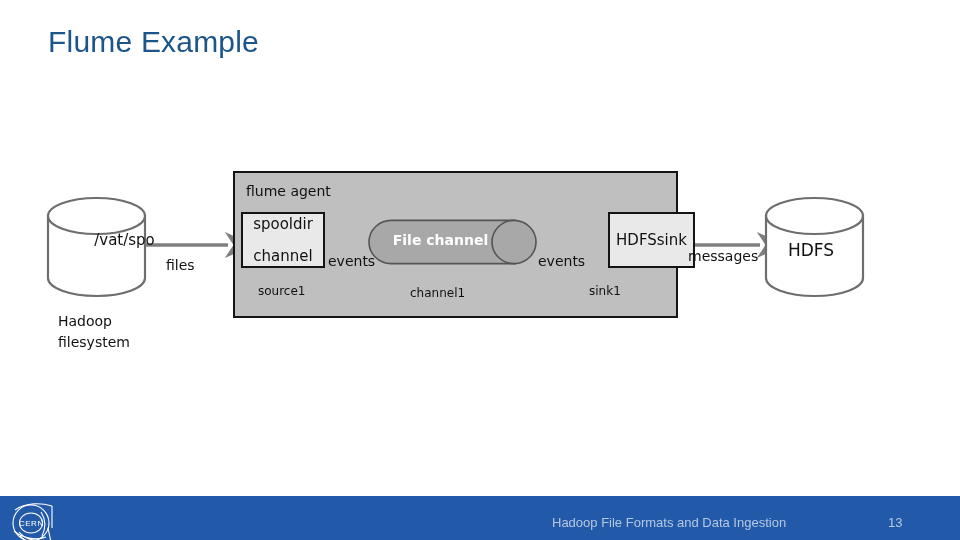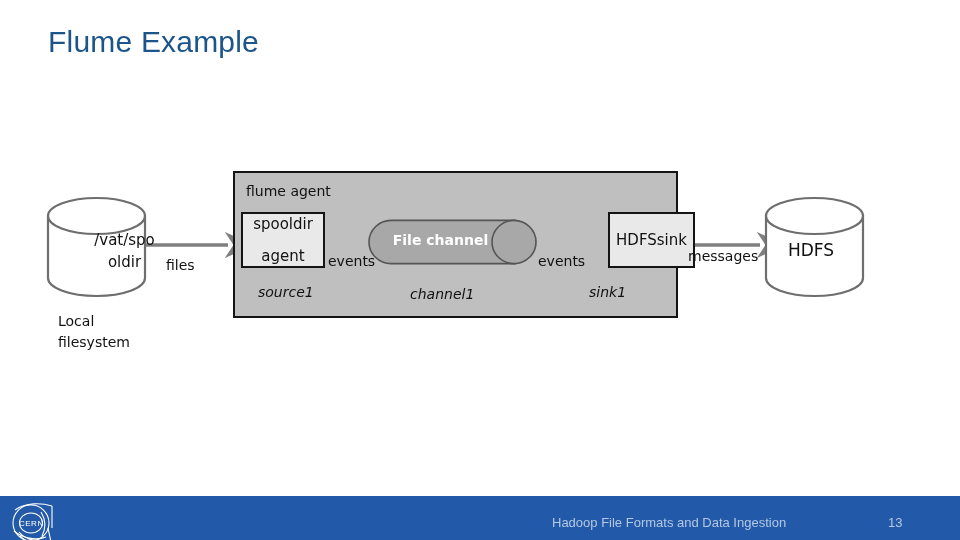--- a/index.html
+++ b/index.html
@@ -120,24 +120,23 @@
     font-size: 14px;
     color: #ffffff;
     font-weight: 700;
     white-space: nowrap;
   }
 
   
   .caption {
     position: absolute;
     font-family: "DejaVu Sans", sans-serif;
-    font-size: 14px;
-    color: #111111;
-    white-space: nowrap;
-    font-style: italic;
+    font-size: 12px;
+    color: #111111;
+    white-space: nowrap;
   }
   #caption-source { left: 258px; top: 284px; }
   #caption-channel { left: 410px; top: 286px; }
   #caption-sink   { left: 589px; top: 284px; }
 
   
   .flow-label {
     position: absolute;
     font-family: "DejaVu Sans", sans-serif;
     font-size: 14px;
@@ -231,34 +230,33 @@
 
     <line x1="682" y1="245" x2="760" y2="245" stroke="#7f7f7f" stroke-width="3.4" marker-end="url(#arrowGray)"></line>
 
     <g>
       <path d="M766,216 L766,278 A48.5,18 0 0 0 863,278 L863,216 Z" fill="#ffffff" stroke="#6e6e6e" stroke-width="2.2"></path>
       <ellipse cx="814.5" cy="216" rx="48.5" ry="18" fill="#ffffff" stroke="#6e6e6e" stroke-width="2.2"></ellipse>
     </g>
   </svg>
 
   <div class="cyl-label" style="left:48px; top:229px; width:97px;">/vat/spo</div>
-  <div class="cyl-label" style="left:48px; top:251px; width:97px;">oldir</div>
 
   <div id="label-localfs">
-    <div>Local</div>
+    <div>Hadoop</div>
     <div>filesystem</div>
   </div>
 
   <div class="agent-box"></div>
 
   <div class="agent-title">flume agent</div>
 
   <div class="comp-box" id="source-box">
     <span>spooldir</span>
-    <span>agent</span>
+    <span>channel</span>
   </div>
   <div class="caption" id="caption-source">source1</div>
 
   <svg class="channel-shape" width="170" height="46">
     <path d="M23,1.4 L147,1.4 L147,44.6 L23,44.6 A22,21.6 0 0 1 23,1.4 Z" fill="#a8a8a8" stroke="#555555" stroke-width="1.6"></path>
     <ellipse cx="146" cy="23" rx="22" ry="21.6" fill="#a8a8a8" stroke="#555555" stroke-width="1.6"></ellipse>
   </svg>
   <div class="channel-text">File channel</div>
   <div class="caption" id="caption-channel">channel1</div>
 

